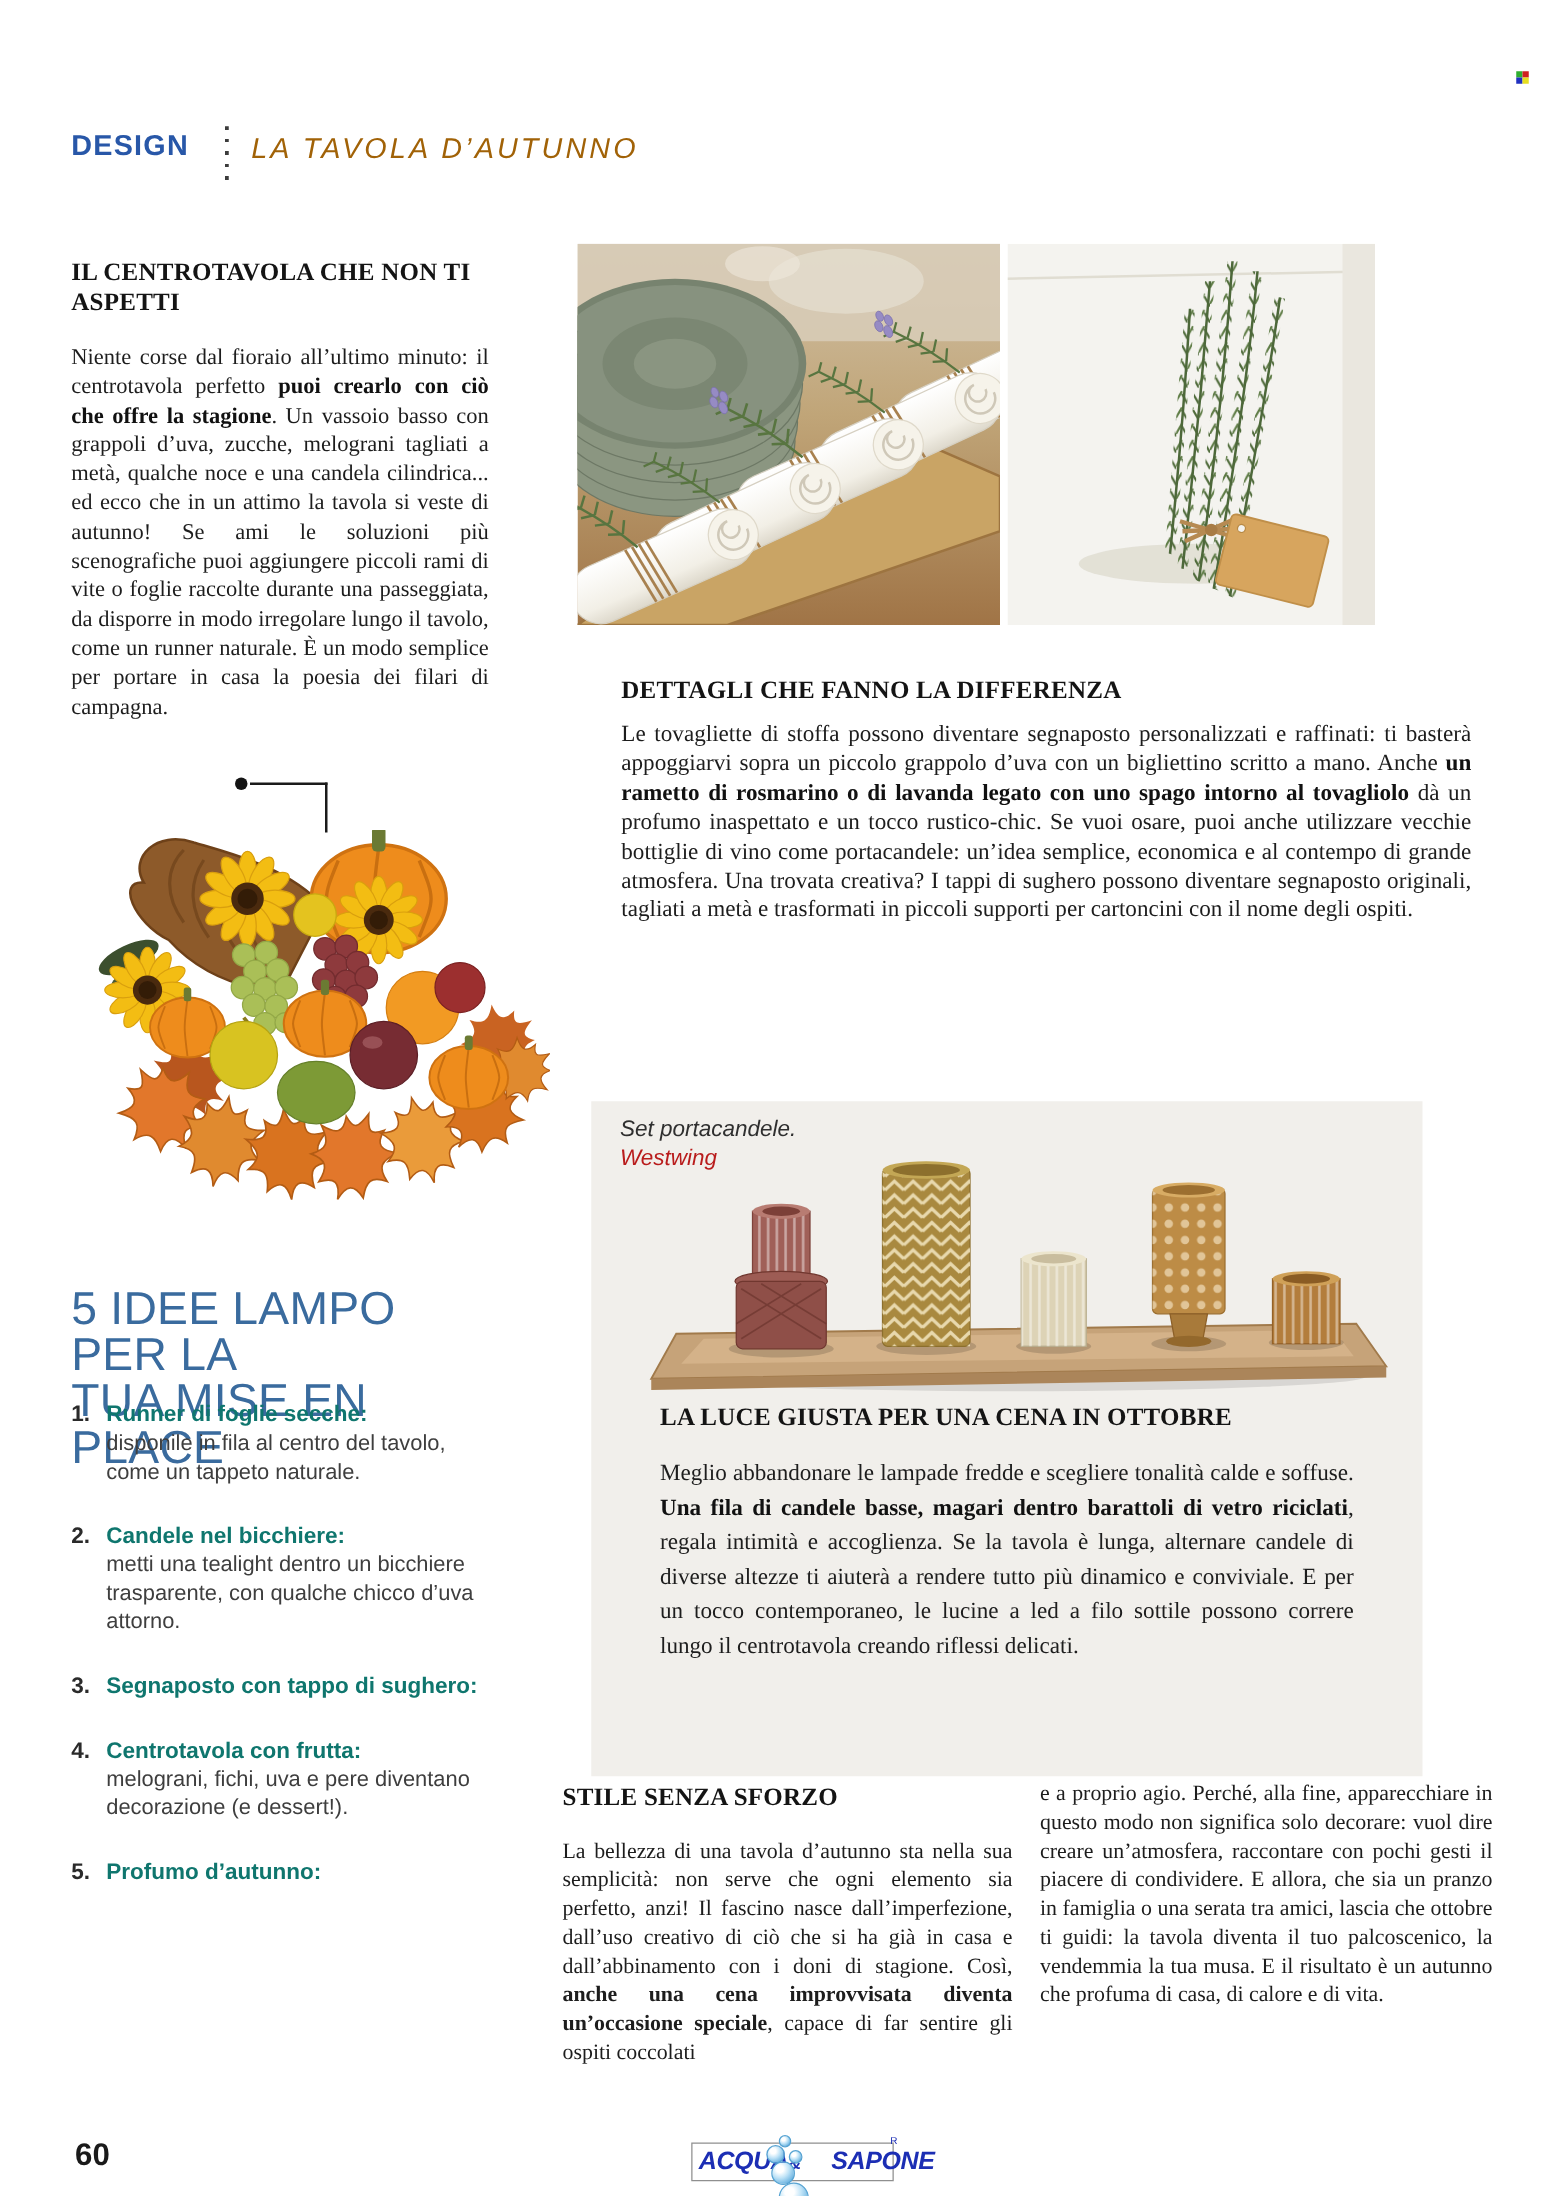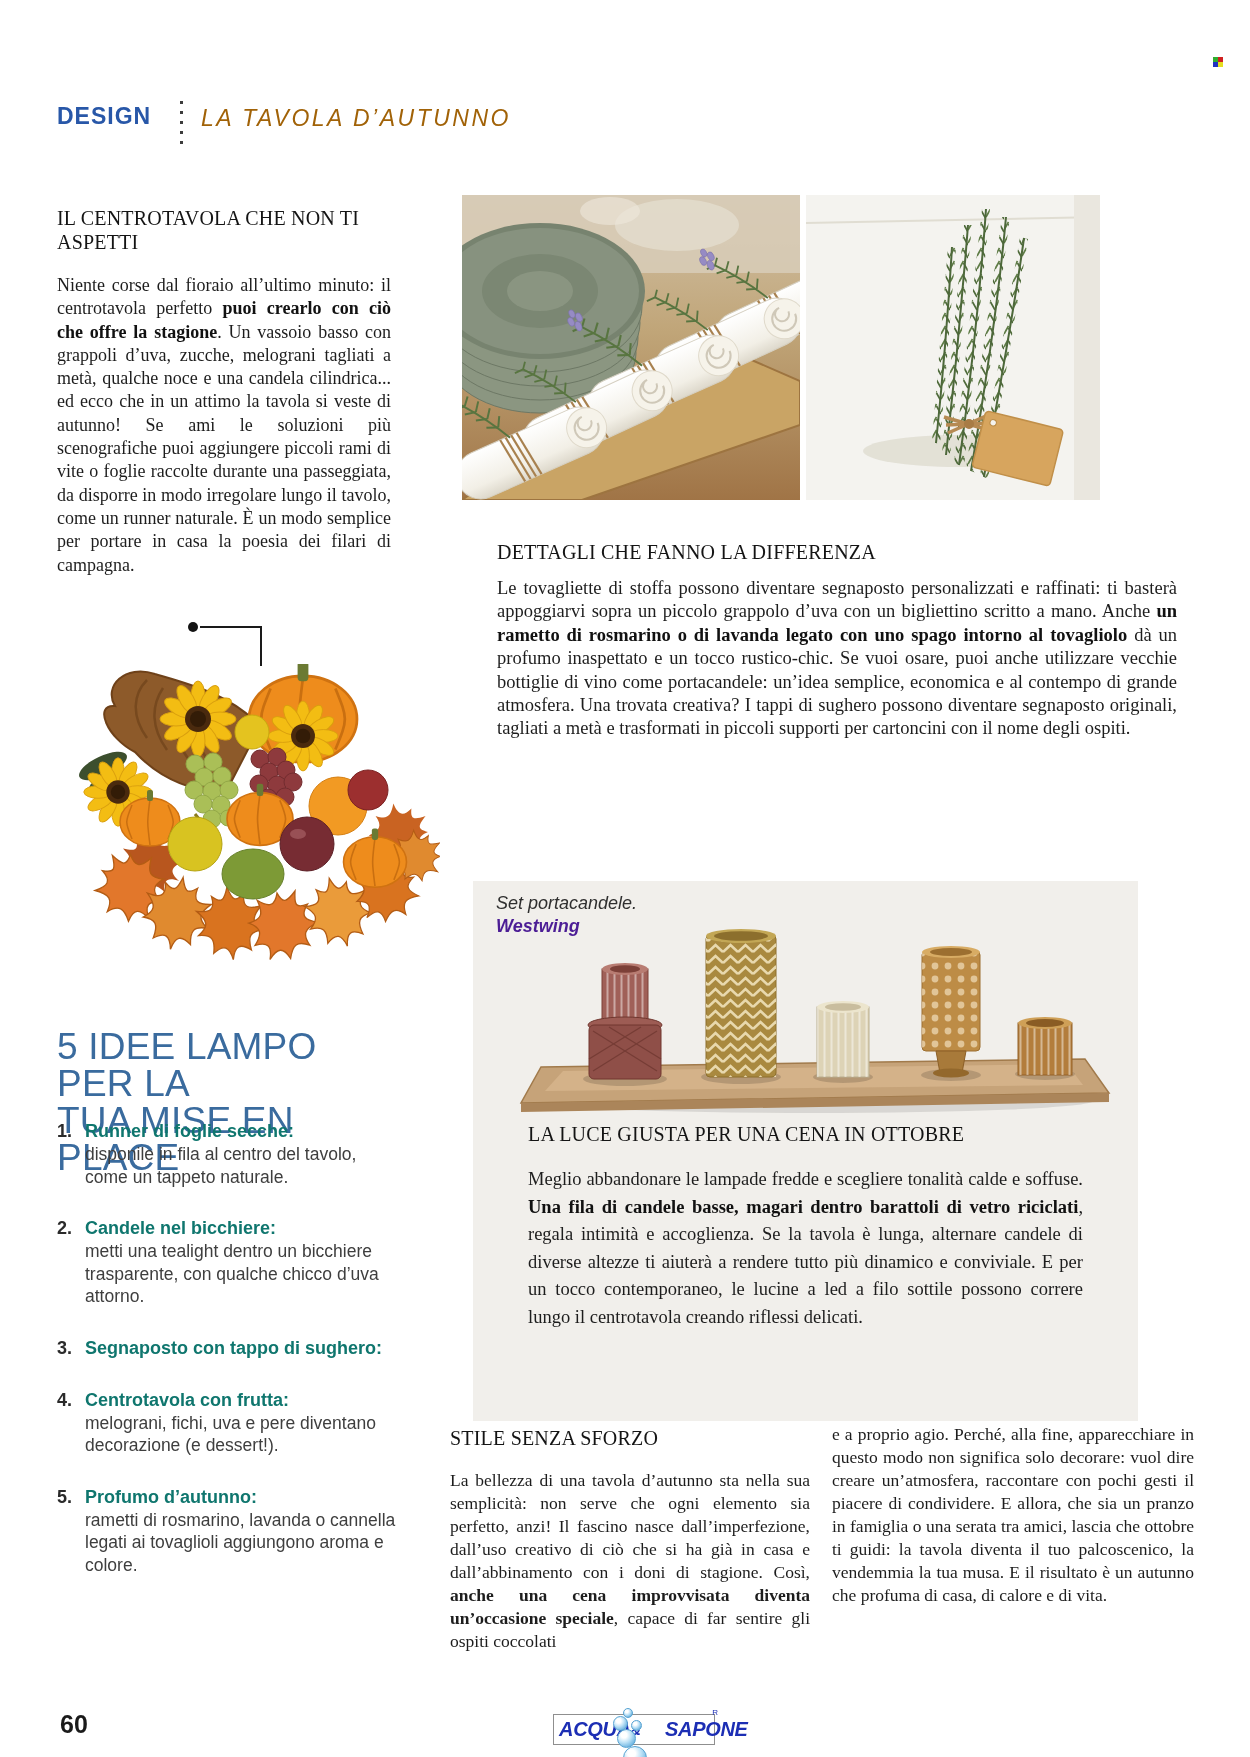--- a/index.html
+++ b/index.html
@@ -7,40 +7,40 @@
         font-family:"Liberation Serif",serif;color:#1d1d1d;margin-top:28px;}
   .abs{position:absolute;}
   
   .kicker{font-family:"Liberation Sans",sans-serif;font-weight:bold;font-size:23px;
           letter-spacing:1px;color:#2857a8;}
   .kicker-dots{width:3px;height:46px;
           background-image:repeating-linear-gradient(#3c3c3c 0 3px,transparent 3px 10px);}
   .kicker-title{font-family:"Liberation Sans",sans-serif;font-style:italic;font-size:23px;
           letter-spacing:2.5px;color:#a16207;}
   
-  .serif-h{font-weight:normal;font-size:20px;line-height:24px;letter-spacing:.2px;color:#141414;}
+  .serif-h{font-weight:bold;font-size:20px;line-height:24px;letter-spacing:.2px;color:#141414;}
   .body{font-size:18px;line-height:23.3px;text-align:justify;color:#1d1d1d;}
   .body b{color:#111;}
   .body-sm{font-size:17.5px;line-height:23px;text-align:justify;color:#1d1d1d;}
   
   .ideas-title{font-family:"Liberation Sans",sans-serif;font-size:37px;line-height:37px;
           color:#3a6b9e;font-weight:500;letter-spacing:.2px;}
   .ideas-title span{display:block;}
   .idea{display:flex;gap:5px;margin-bottom:29px;font-family:"Liberation Sans",sans-serif;}
   .idea-num{font-weight:bold;font-size:18px;color:#2a2a2a;width:23px;flex:none;line-height:23px;}
   .idea-label{font-weight:bold;font-size:18px;color:#0f766e;line-height:23px;display:block;}
   .idea-text{font-size:17.5px;color:#3e3e3e;line-height:22.5px;display:block;}
   
   .callout-dot{width:10px;height:10px;border-radius:50%;background:#131313;}
   .callout-line{background:#1a1a1a;}
   
   .panel{background:#f1efeb;}
   .panel-caption{font-family:"Liberation Sans",sans-serif;font-style:italic;font-size:18px;
           line-height:23px;color:#2f2f2f;}
-  .panel-caption .cap2{font-weight:bold;color:#4c1d95;display:block;}
+  .panel-caption .cap2{font-weight:normal;color:#b91c1c;display:block;}
   .panel-caption .cap1{display:block;}
   
   .page-num{font-family:"Liberation Sans",sans-serif;font-weight:bold;font-size:25px;color:#1a1a1a;}
   .logo-box{width:150px;height:29px;border:1.5px solid #8f8f8f;background:#fff;
           display:flex;align-items:center;padding:0 5px;position:relative;}
   .logo-word{font-family:"Liberation Sans",sans-serif;font-style:italic;font-weight:bold;
           font-size:20px;color:#1c2eb4;letter-spacing:-0.3px;}
   .logo-amp{font-family:"Liberation Sans",sans-serif;font-style:italic;font-weight:bold;
           font-size:14px;color:#1c2eb4;}
   .logo-gap{width:24px;flex:none;}
@@ -200,21 +200,20 @@
       <span class="idea-num">4.</span>
       <span>
           <span class="idea-label">Centrotavola con frutta:</span>
           <span class="idea-text">melograni, fichi, uva e pere diventano decorazione (e dessert!).</span>
         </span>
     </div>
     <div class="idea">
       <span class="idea-num">5.</span>
       <span>
           <span class="idea-label">Profumo d’autunno:</span>
-          <span class="idea-text">rametti di rosmarino, lavanda o cannella legati ai tovaglioli aggiungono aroma e colore.</span>
         </span>
     </div>
   </div>
 
   <svg class="abs" style="left:462px;top:167px;" width="338" height="305" viewBox="0 0 338 305">
     <defs>
       <linearGradient id="nw-wood" x1="0" y1="0" x2="0" y2="1">
         <stop offset="0" stop-color="#d2c2a8"></stop>
           <stop offset=".45" stop-color="#c0a578"></stop>
           <stop offset="1" stop-color="#a07446"></stop>

